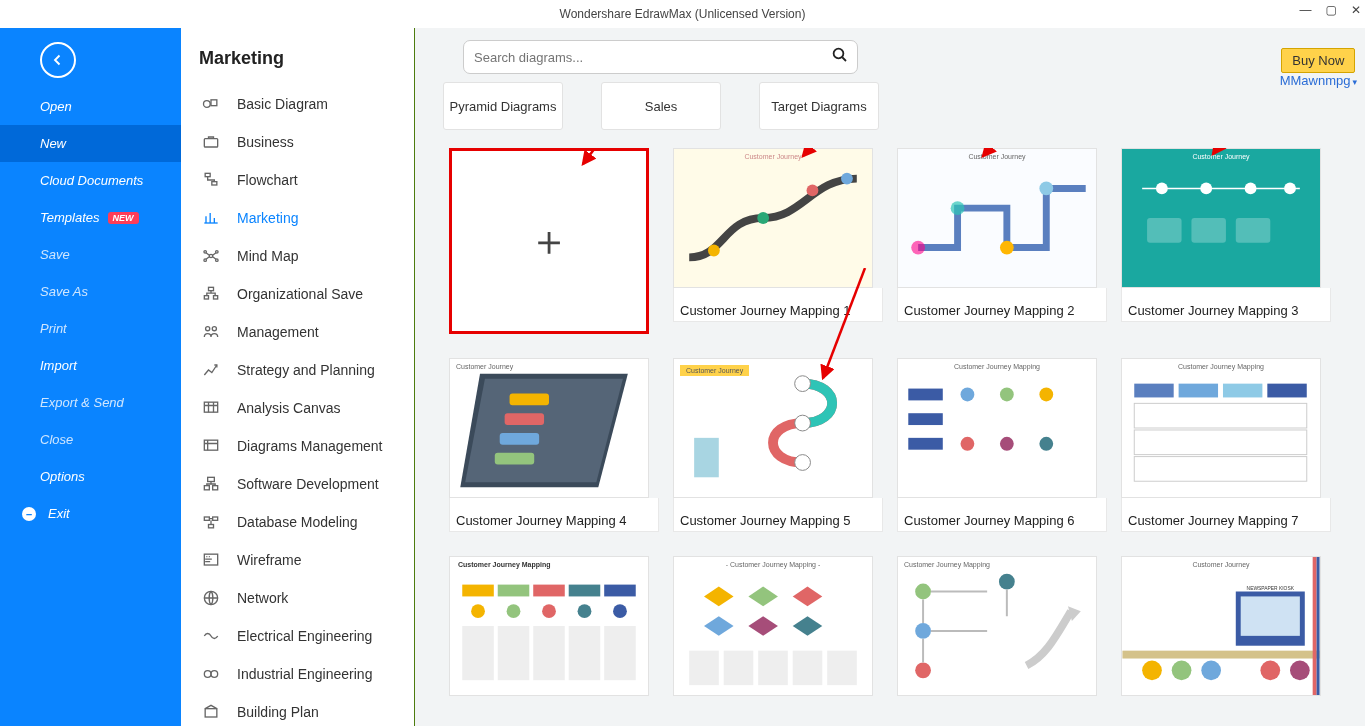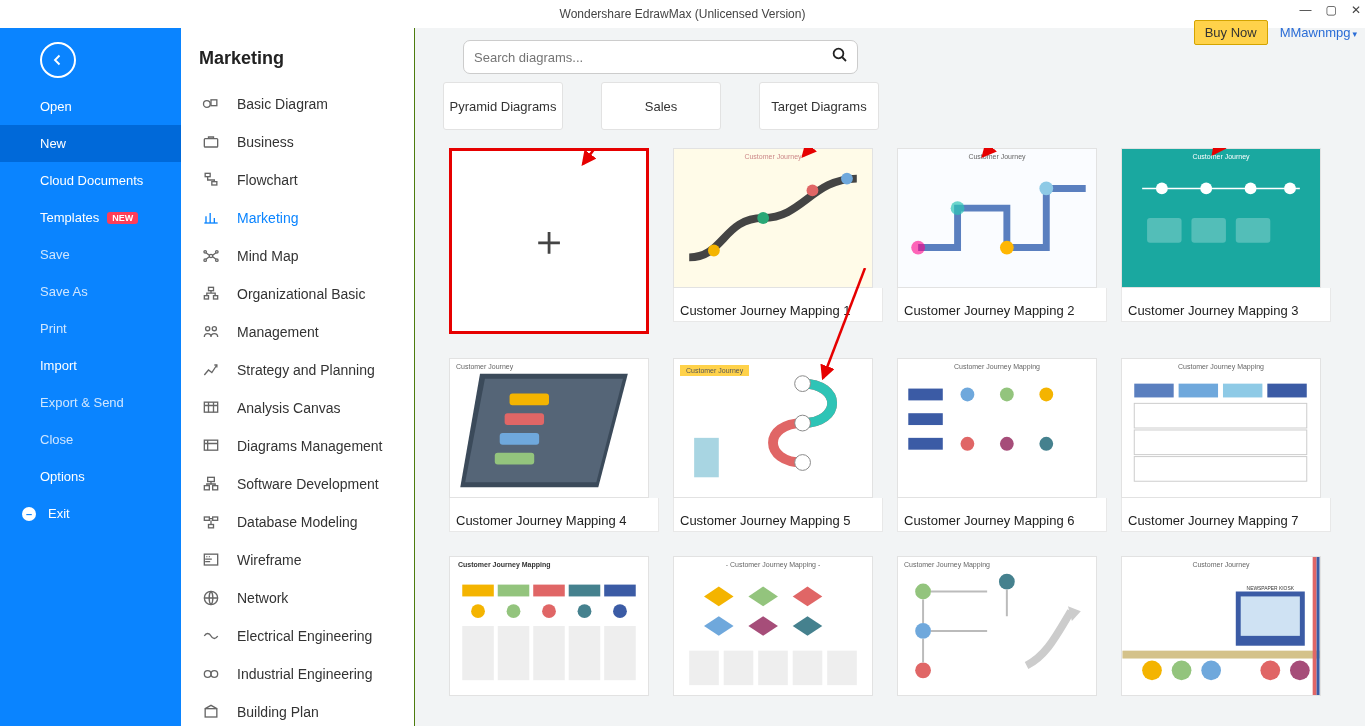--- a/index.html
+++ b/index.html
@@ -1,30 +1,30 @@
 <!DOCTYPE html>
 <html><head>
 <meta charset="utf-8">
 <style>
   * { box-sizing: border-box; margin: 0; padding: 0; font-family: "Segoe UI", Arial, sans-serif; }
   html, body { width: 1365px; height: 726px; overflow: hidden; background: #fff; }
   .app { display: flex; flex-direction: column; width: 100%; height: 100%; }
   .titlebar { height: 28px; display: flex; align-items: center; justify-content: center; position: relative; font-size: 12px; color: #444; }
   .win-controls { position: absolute; right: 4px; top: 3px; display: flex; gap: 14px; align-items: center; }
   .win-controls span { font-size: 12px; color: #444; cursor: default; }
-  .userbar { position: absolute; right: 8px; top: 20px; display: flex; align-items: center; gap: 12px; z-index: 10; }
+  .userbar { position: absolute; right: 8px; top: 48px; display: flex; align-items: center; gap: 0; z-index: 10; flex-direction: column; }
   .buy-btn { background: #ffd24a; border: 1px solid #d4a400; color: #333; font-size: 13px; padding: 4px 10px; border-radius: 2px; cursor: pointer; }
   .user-link { color: #2a6cd6; font-size: 13px; cursor: pointer; }
   .user-link::after { content: "▾"; font-size: 9px; margin-left: 2px; }
   .body { display: flex; flex: 1; min-height: 0; }
   
   .sidebar-left { width: 181px; background: #0a84ff; color: #fff; display: flex; flex-direction: column; font-size: 13px; }
   .back-circle { width: 36px; height: 36px; border: 2px solid #fff; border-radius: 50%; margin: 14px 0 10px 40px; display: flex; align-items: center; justify-content: center; cursor: pointer; }
   .back-circle svg { width: 18px; height: 18px; }
-  .side-item { padding: 11px 20px 11px 40px; cursor: pointer; display: flex; align-items: center; gap: 8px; }
+  .side-item { padding: 11px 20px 11px 40px; cursor: pointer; display: flex; align-items: center; gap: 8px; font-style: italic; }
   .side-item.dim { color: #cfe6ff; }
   .side-item.active { background: #0069d9; }
   .badge-new { background: #ff3d58; color: #fff; font-size: 9px; font-weight: bold; padding: 1px 5px; border-radius: 3px; }
   .exit-icon { background: #fff; color: #0a84ff; border-radius: 50%; width: 14px; height: 14px; display: inline-flex; align-items: center; justify-content: center; font-size: 11px; font-weight: bold; margin-left: -18px; margin-right: 4px; }
   
   .sidebar-mid { width: 234px; background: #fff; border-right: 1px solid #4d7c0f; display: flex; flex-direction: column; overflow-y: auto; }
   .mid-header { font-size: 18px; font-weight: 600; padding: 20px 18px 16px 18px; color: #222; }
   .cat-item { display: flex; align-items: center; gap: 16px; padding: 9px 20px; font-size: 14px; color: #333; cursor: pointer; }
   .cat-item.active { color: #0a84ff; }
   .cat-icon { width: 20px; height: 20px; display: inline-flex; align-items: center; justify-content: center; color: #666; }
@@ -176,21 +176,21 @@
           </div>
           <div class="cat-item">
             <span class="cat-icon">
               <svg width="20" height="20" viewBox="0 0 24 24">
                 <rect x="9" y="4" width="6" height="4" stroke="#666" stroke-width="1.6" fill="none"></rect>
                 <rect x="4" y="14" width="5" height="4" stroke="#666" stroke-width="1.6" fill="none"></rect>
                 <rect x="15" y="14" width="5" height="4" stroke="#666" stroke-width="1.6" fill="none"></rect>
                 <path d="M12 8v3M12 11H7v3M12 11h5v3" stroke="#666" stroke-width="1.6" fill="none"></path>
               </svg>
             </span>
-            <span>Organizational Basic</span>
+            <span>Organizational Save</span>
           </div>
           <div class="cat-item">
             <span class="cat-icon">
               <svg width="20" height="20" viewBox="0 0 24 24">
                 <circle cx="8" cy="8" r="2.5" stroke="#666" stroke-width="1.6" fill="none"></circle>
                 <circle cx="16" cy="8" r="2.5" stroke="#666" stroke-width="1.6" fill="none"></circle>
                 <path d="M4 18c0-3 2-4 4-4s4 1 4 4M12 18c0-3 2-4 4-4s4 1 4 4" stroke="#666" stroke-width="1.6" fill="none"></path>
               </svg>
             </span>
             <span>Management</span>

